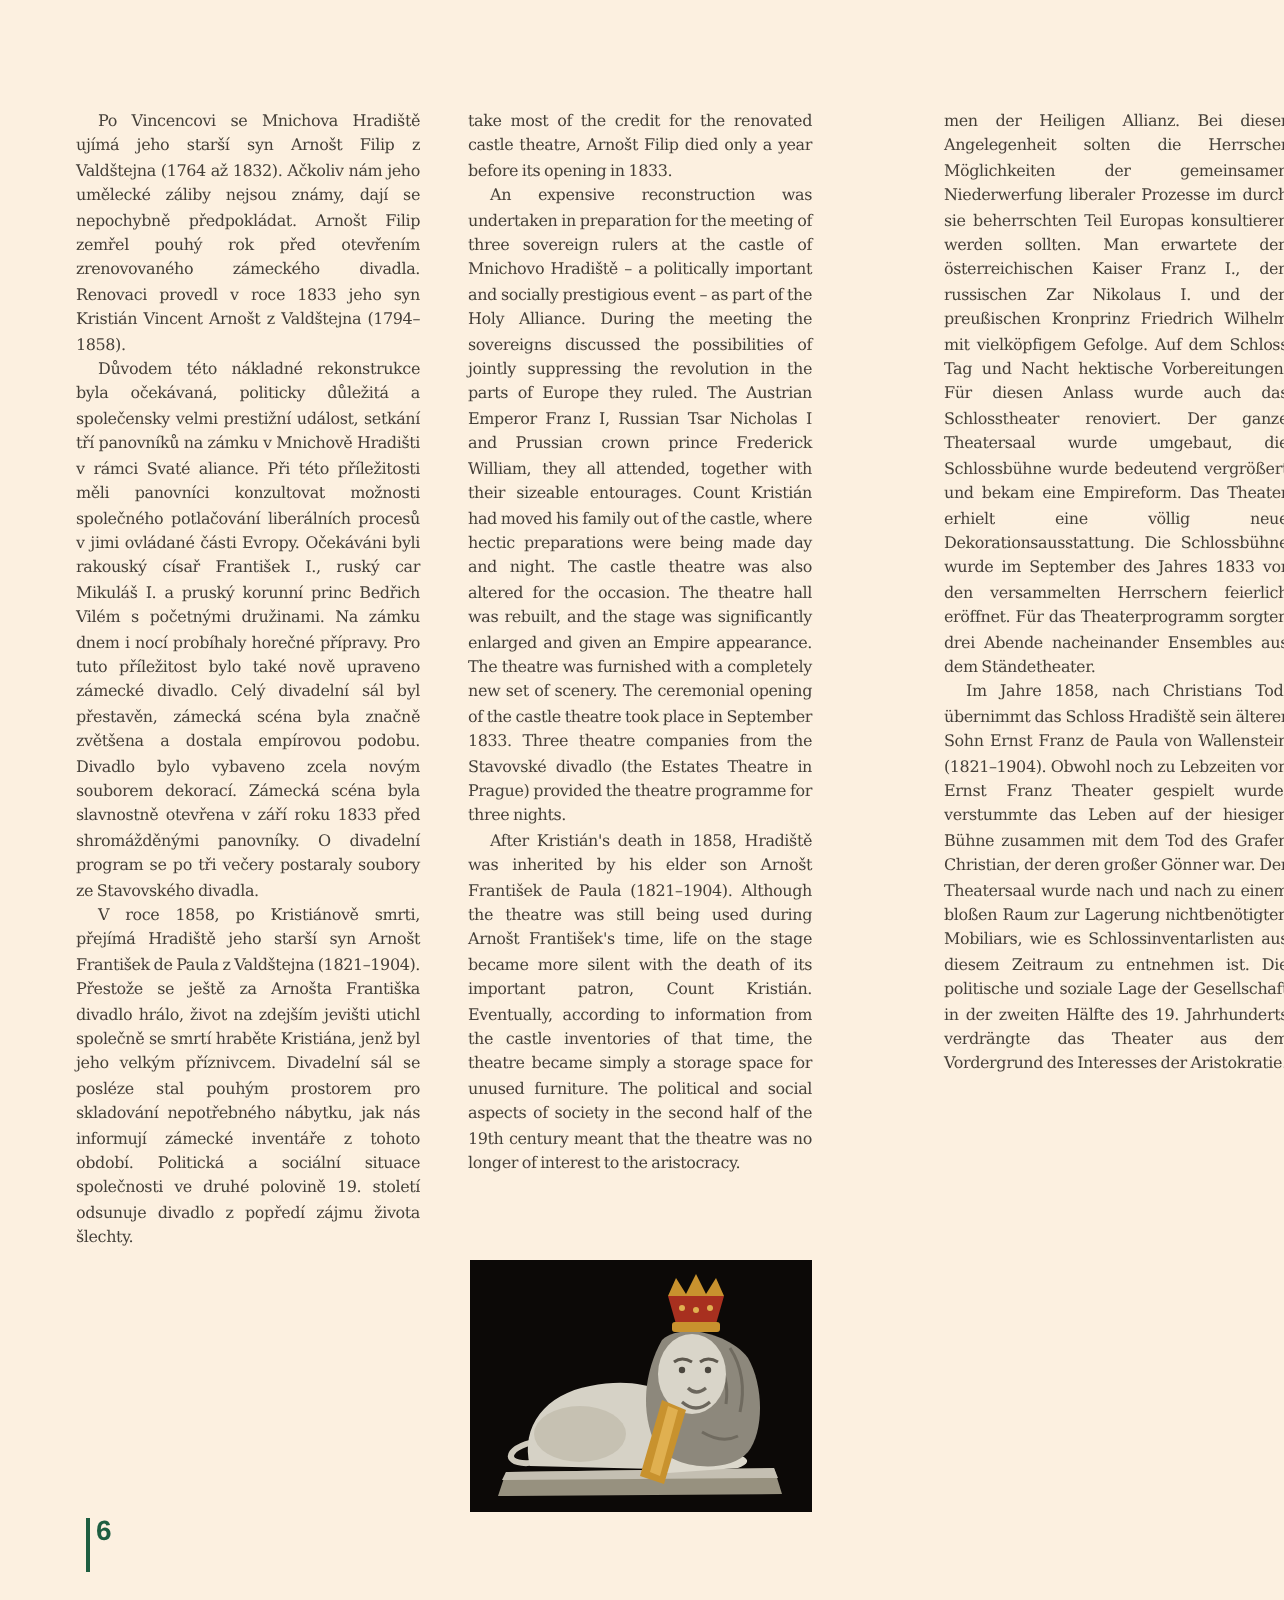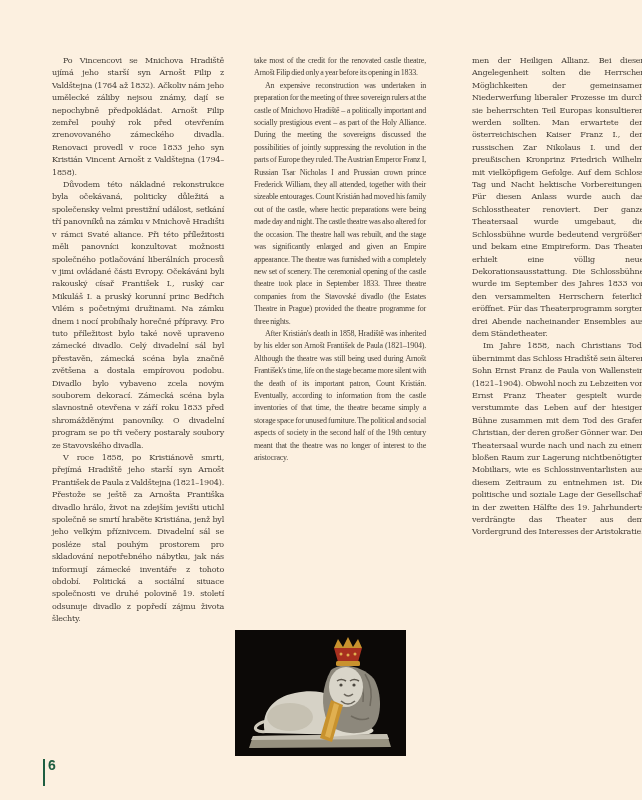--- a/index.html
+++ b/index.html
@@ -20,22 +20,22 @@
   .text-column {
     position: absolute;
     top: 55px;
     width: 172px;
     font-size: 8px;
     line-height: 12.4px;
     letter-spacing: -0.2px;
     word-spacing: -0.5px;
     text-align: justify;
   }
-  .col-czech   { left: 52px; }
-  .col-english { left: 254px; font-family: Liberation Serif, serif; }
+  .col-czech   { left: 38px; }
+  .col-english { left: 234px; }
   .col-german  { left: 436px; margin-left: 36px; }
   .text-column p { margin: 0; }
   .text-column p.indent { text-indent: 11px; }
   .figure-box {
     position: absolute;
     left: 235px;
     top: 630px;
     width: 171px;
     height: 126px;
   }

